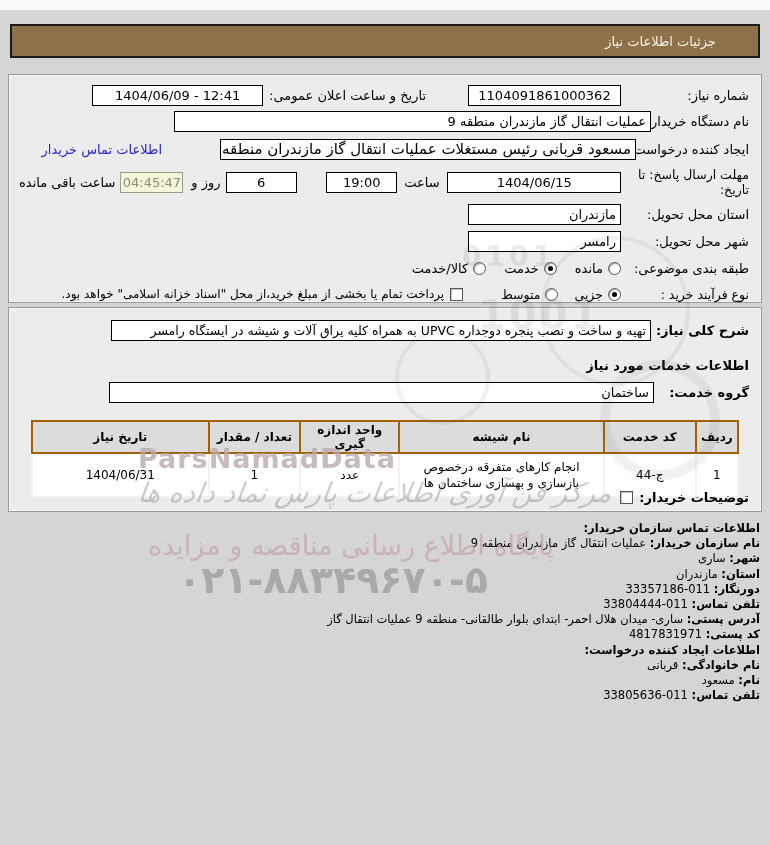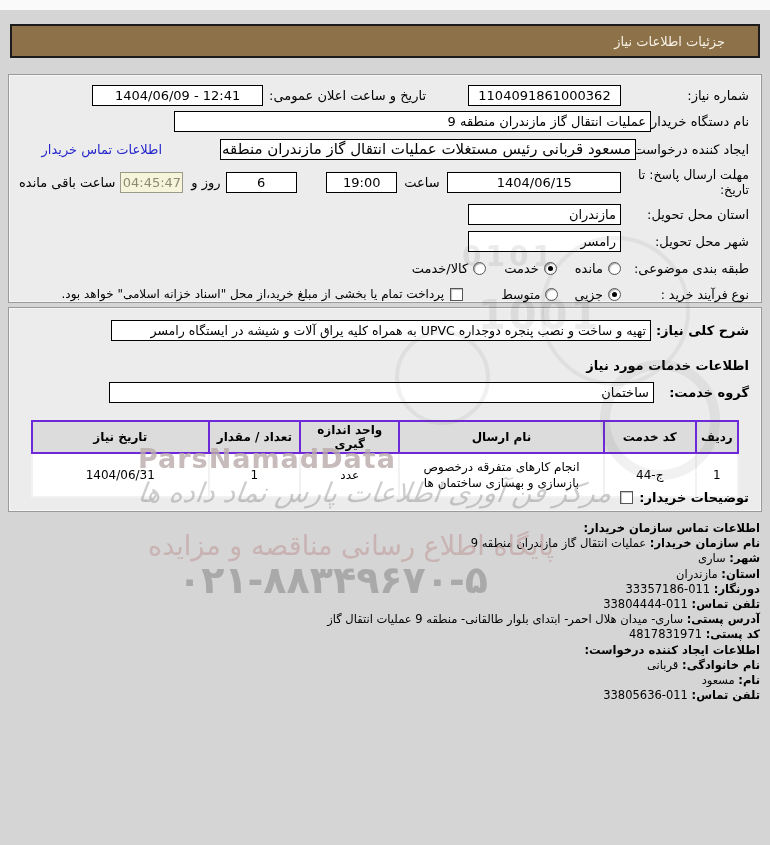--- a/index.html
+++ b/index.html
@@ -10,21 +10,21 @@
     font-size:13px; color:#000;
     direction:rtl; position:relative;
   }
   .topstrip { position:absolute; top:0; left:0; right:0; height:10px; background:#fafafa; }
 
   
   .titlebar {
     position:absolute; top:24px; left:10px; right:10px; height:34px;
     background:#8d7148; border:2px solid #1c1c1c;
     display:flex; align-items:center; justify-content:flex-start;
-    padding:0 33px 0 10px;
+    padding:0 42px 0 10px;
   }
   .titlebar span { color:#f7f2e8; font-size:13px; }
 
   
   .panel {
     position:absolute; left:8px; right:8px;
     background:#ececec; border:1px solid #9a9a9a;
     box-shadow:inset 0 0 0 1px #f6f6f6;
   }
   #panel1 { top:74px; height:229px; padding:7px 12px 0 10px; }
@@ -68,21 +68,21 @@
   .p2row { position:absolute; right:12px; left:12px; display:flex; align-items:center; direction:rtl; }
   
   table.svc {
     position:absolute; top:112px; right:22px; left:22px;
     border-collapse:collapse; background:#c9c9c9; border:1px solid #b5b5b5;
     table-layout:fixed; width:calc(100% - 44px);
     font-size:12px;
   }
   table.svc th {
     background:#dcdcdc; font-weight:bold; height:27px;
-    border:2px solid #6d28d9; text-align:center; padding:1px 2px;
+    border:2px solid #a16207; text-align:center; padding:1px 2px;
   }
   table.svc td {
     background:#fff; border:2px solid #f2f2f2; text-align:center;
     height:44px; padding:1px 3px; line-height:16px;
   }
 
   
   .contact {
     position:absolute; top:521px; right:10px; left:10px;
     font-size:11.5px; line-height:15.2px;
@@ -231,21 +231,21 @@
         <col style="width:13%">
         <col style="width:29%">
       <col style="width:14%">
         <col style="width:13%">
         <col style="width:25%">
     </colgroup>
     <thead>
       <tr>
         <th>ردیف</th>
         <th>کد خدمت</th>
-        <th>نام ارسال</th>
+        <th>نام شیشه</th>
         <th>واحد اندازه گیری</th>
         <th>تعداد / مقدار</th>
         <th>تاریخ نیاز</th>
       </tr>
     </thead>
     <tbody>
       <tr>
         <td>1</td>
         <td>ج-44</td>
         <td>انجام کارهای متفرقه درخصوص بازسازی و بهسازی ساختمان ها</td>

